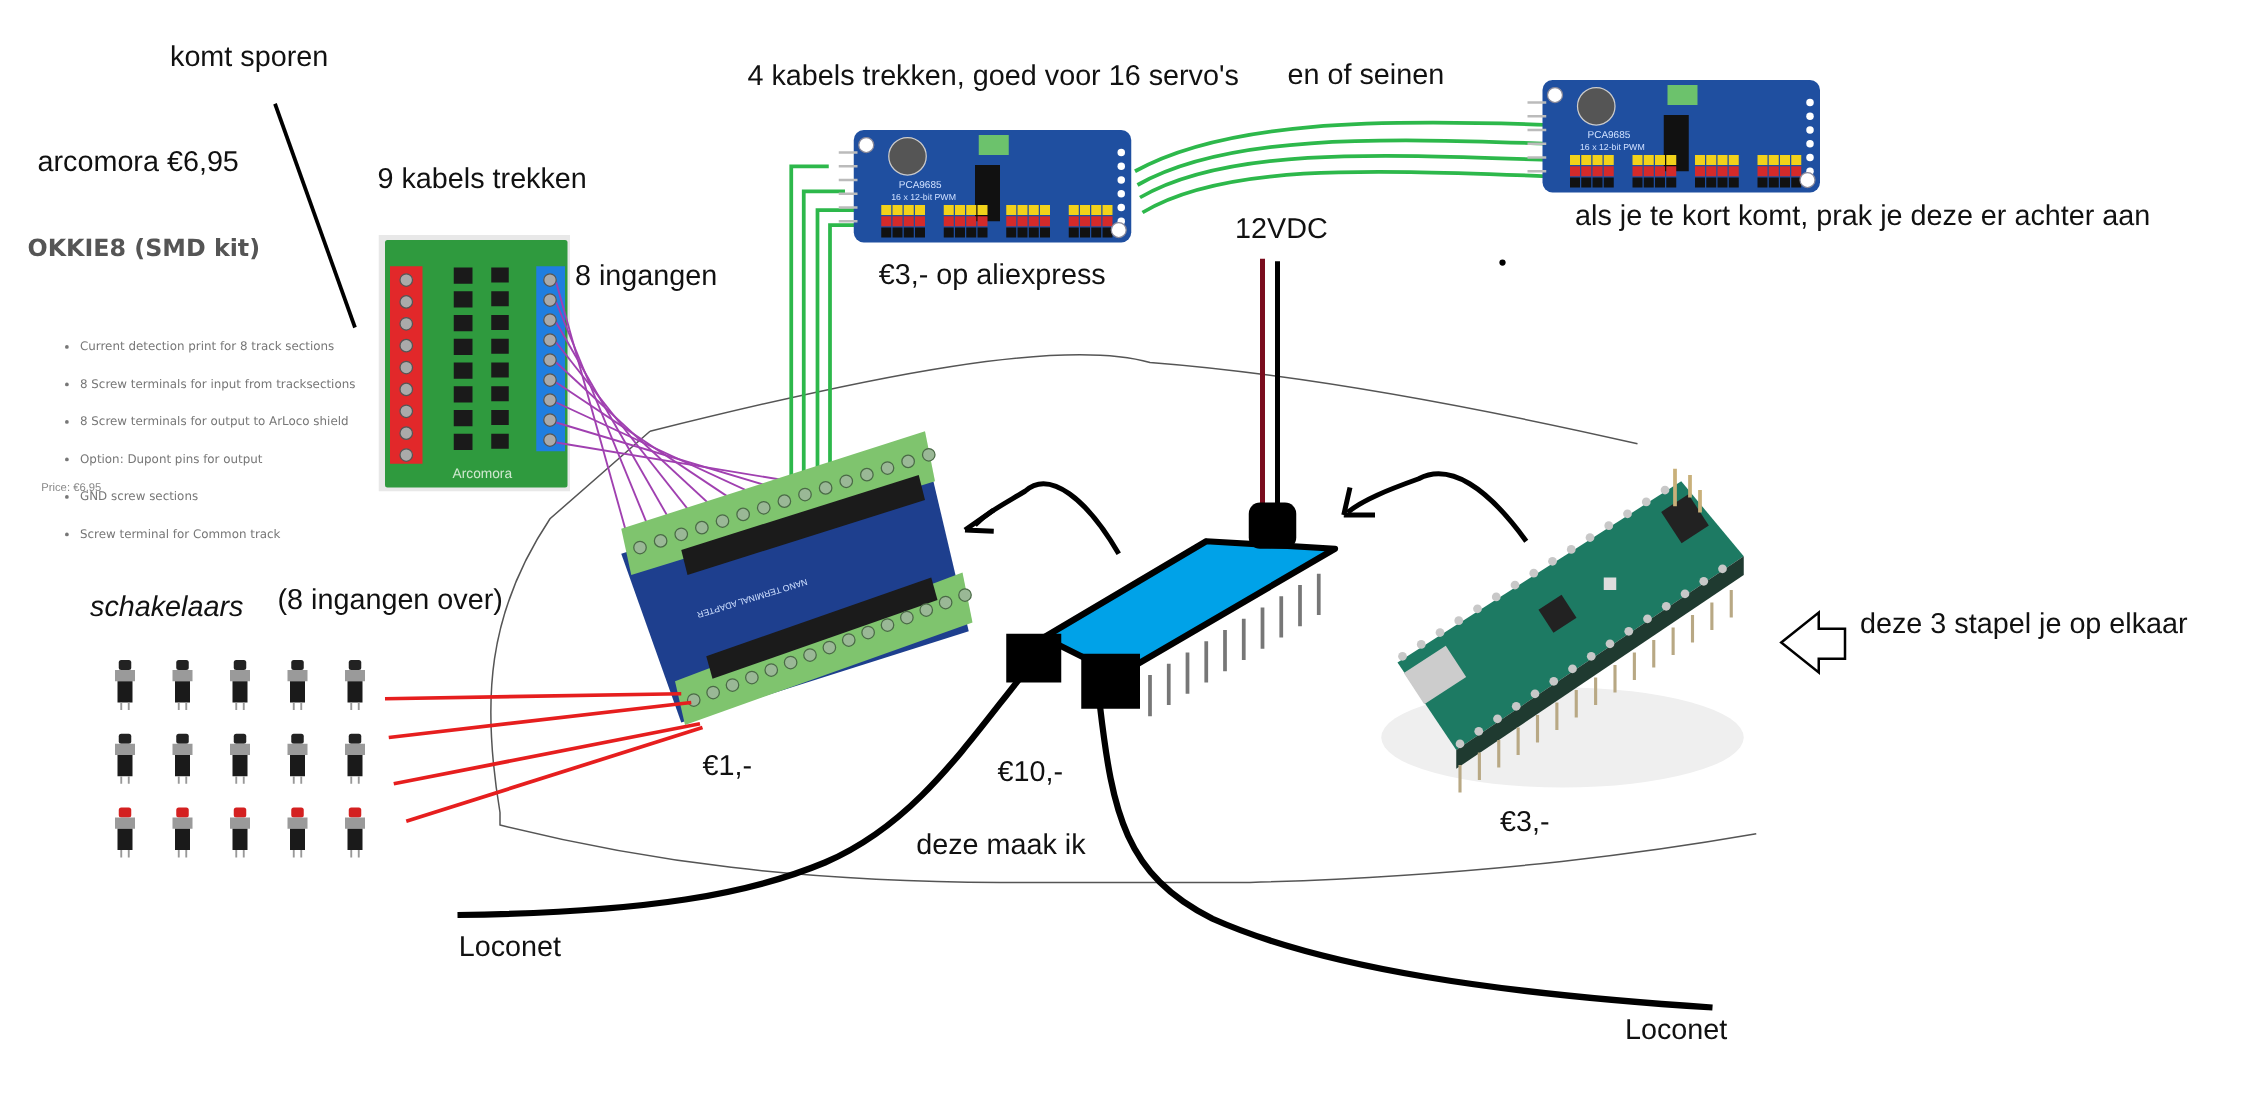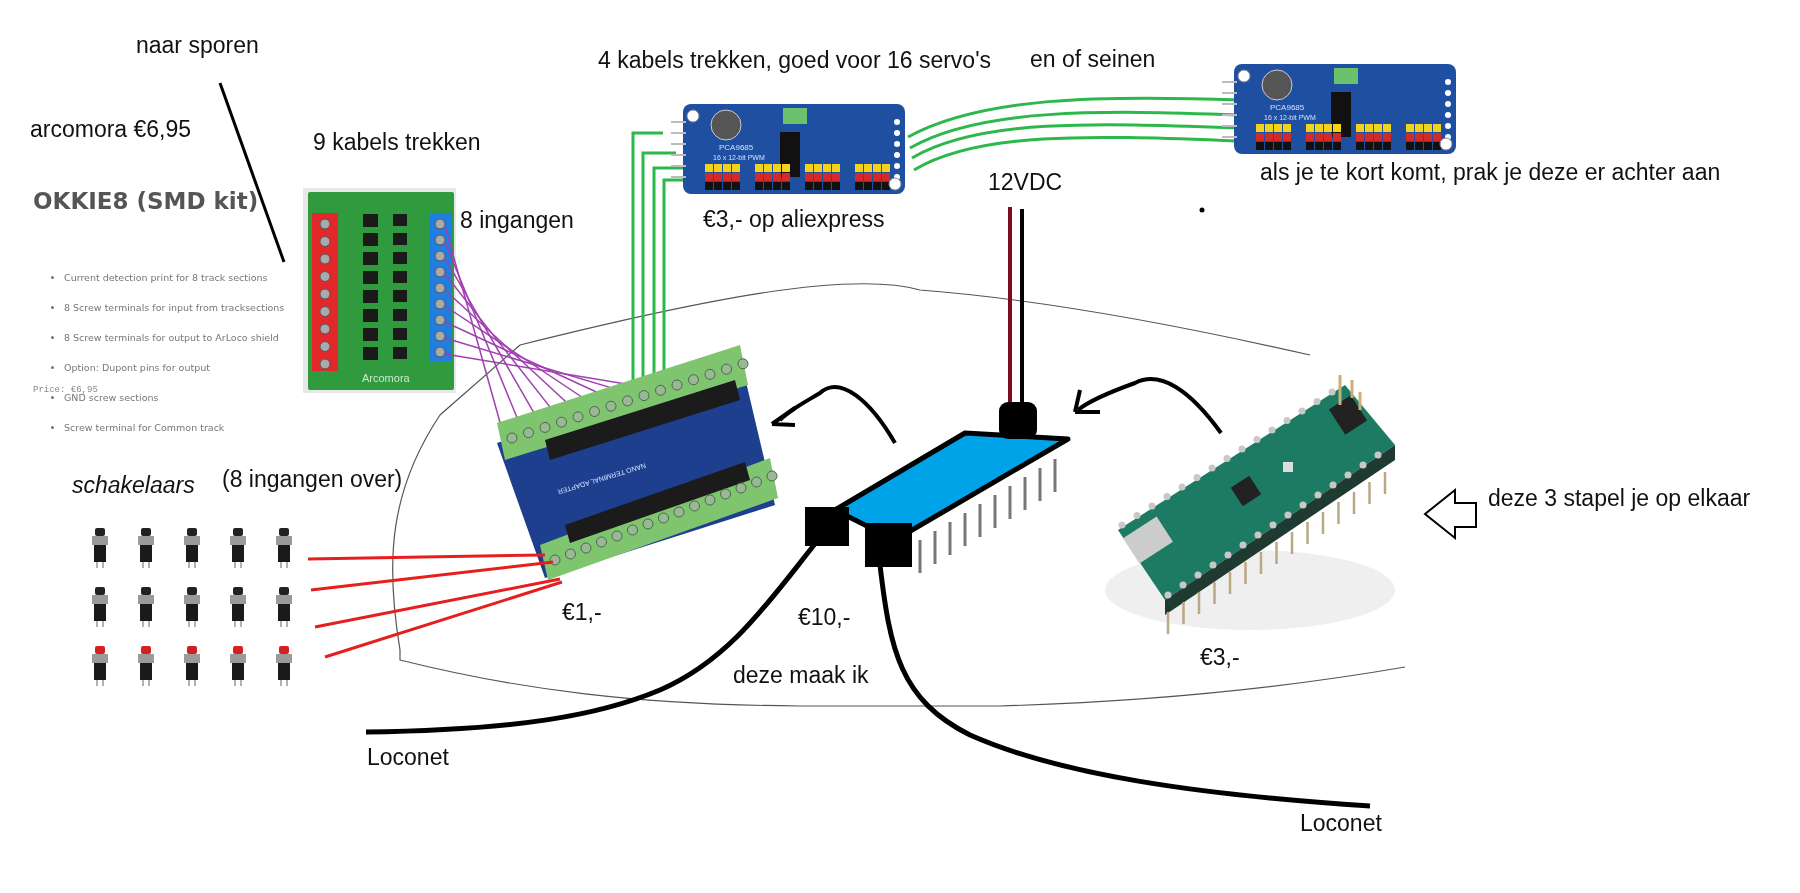--- a/index.html
+++ b/index.html
@@ -1,21 +1,21 @@
 <!DOCTYPE html>
 <html><head>
 <meta charset="utf-8">
 <style>
   html,body{margin:0;padding:0;background:#fff;}
   body{width:1800px;height:893px;position:relative;overflow:hidden;font-family:"Liberation Sans",sans-serif;color:#111;}
   .lbl{position:absolute;font-size:23px;white-space:nowrap;line-height:1;}
-  .okkie-title{position:absolute;left:33px;top:188px;font-family:"DejaVu Sans",sans-serif;font-weight:bold;font-size:23px;color:#555;}
+  .okkie-title{position:absolute;left:22px;top:188px;font-family:"DejaVu Sans",sans-serif;font-weight:bold;font-size:19px;color:#555;}
   .bullets{position:absolute;left:32px;top:257px;margin:0;padding-left:20px;font-family:"DejaVu Sans",sans-serif;font-size:9.5px;color:#777;line-height:18px;}
   .bullets li{margin:12px;}
-  .price{position:absolute;left:33px;top:385px;font-family:Liberation Mono, monospace;font-size:9px;color:#888;text-align:right;}
+  .price{position:absolute;left:33px;top:385px;font-family:Liberation Sans, sans-serif;font-size:9px;color:#888;text-align:right;}
   svg.canvas{position:absolute;left:0;top:0;}
 </style>
 </head>
 <body>
 
 <svg class="canvas" width="1800" height="893" viewBox="0 0 1800 893">
 
   <path d="M520 345 C 700 300, 850 270, 920 290 C 1050 300, 1200 330, 1310 355 M520 345 L 440 415 C 390 490, 385 560, 400 650 L 400 660 C 520 690, 640 705, 800 706 L 1000 706 C 1200 700, 1330 680, 1405 667" fill="none" stroke="#555" stroke-width="1.2"></path>
 
   <line x1="220" y1="83" x2="284" y2="262" stroke="#000" stroke-width="3"></line>
@@ -480,34 +480,34 @@
       <g>
         <rect x="279" y="646" width="10" height="8" rx="2" fill="#d42020"></rect>
         <rect x="276" y="654" width="16" height="9" fill="#9a9a9a"></rect>
         <rect x="278" y="663" width="12" height="17" fill="#1a1a1a"></rect>
         <line x1="281" y1="680" x2="281" y2="686" stroke="#999" stroke-width="1.5"></line>
         <line x1="287" y1="680" x2="287" y2="686" stroke="#999" stroke-width="1.5"></line>
       </g>
     </g>
 </svg>
 
-<div class="lbl" style="left:136px;top:34px;">naar sporen</div>
+<div class="lbl" style="left:136px;top:34px;">komt sporen</div>
 <div class="lbl" style="left:30px;top:118px;">arcomora €6,95</div>
 <div class="okkie-title">OKKIE8 (SMD kit)</div>
 <ul class="bullets">
   <li>Current detection print for 8 track sections</li>
   <li>8 Screw terminals for input from tracksections</li>
   <li>8 Screw terminals for output to ArLoco shield</li>
   <li>Option: Dupont pins for output</li>
   <li>GND screw sections</li>
   <li>Screw terminal for Common track</li>
 </ul>
 <div class="price">Price: €6,95</div>
 
-<div class="lbl" style="left:313px;top:131px;">9 kabels trekken</div>
+<div class="lbl" style="left:302px;top:131px;">9 kabels trekken</div>
 <div class="lbl" style="left:460px;top:187px;margin-top:22px;">8 ingangen</div>
 <div class="lbl" style="left:598px;top:49px;">4 kabels trekken, goed voor 16 servo's</div>
 <div class="lbl" style="left:1030px;top:48px;">en of seinen</div>
 <div class="lbl" style="left:703px;top:208px;">€3,- op aliexpress</div>
 <div class="lbl" style="left:988px;top:171px;">12VDC</div>
 <div class="lbl" style="left:1260px;top:161px;">als je te kort komt, prak je deze er achter aan</div>
 <div class="lbl" style="left:72px;top:474px;font-style:italic;">schakelaars</div>
 <div class="lbl" style="left:222px;top:468px;">(8 ingangen over)</div>
 <div class="lbl" style="left:562px;top:601px;">€1,-</div>
 <div class="lbl" style="left:798px;top:606px;">€10,-</div>

